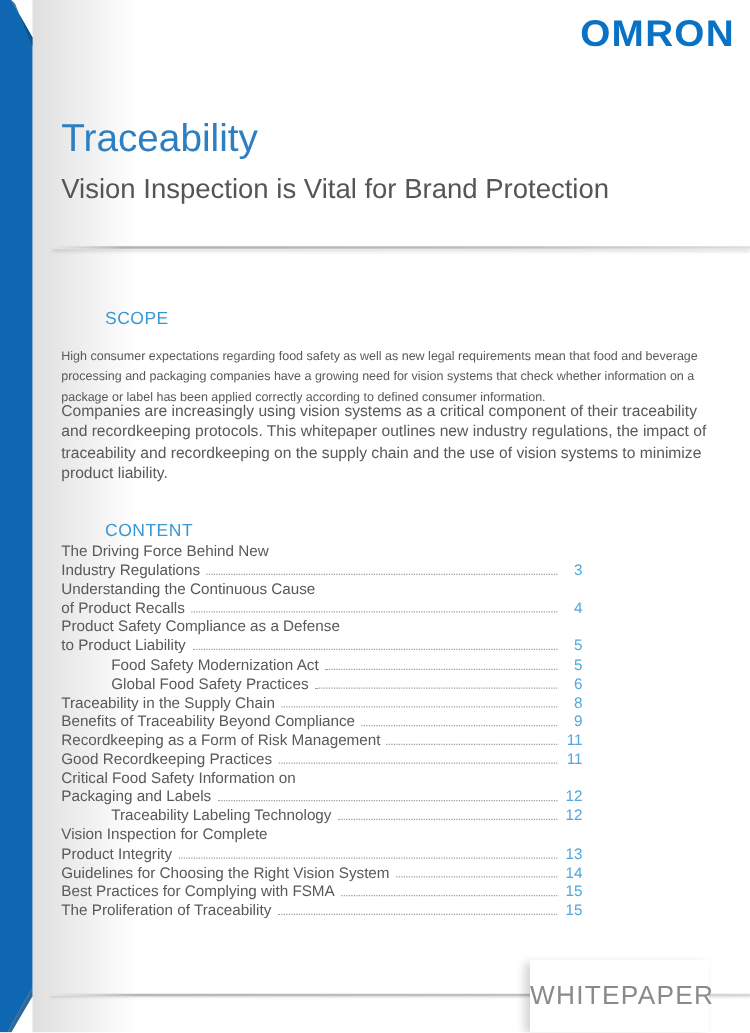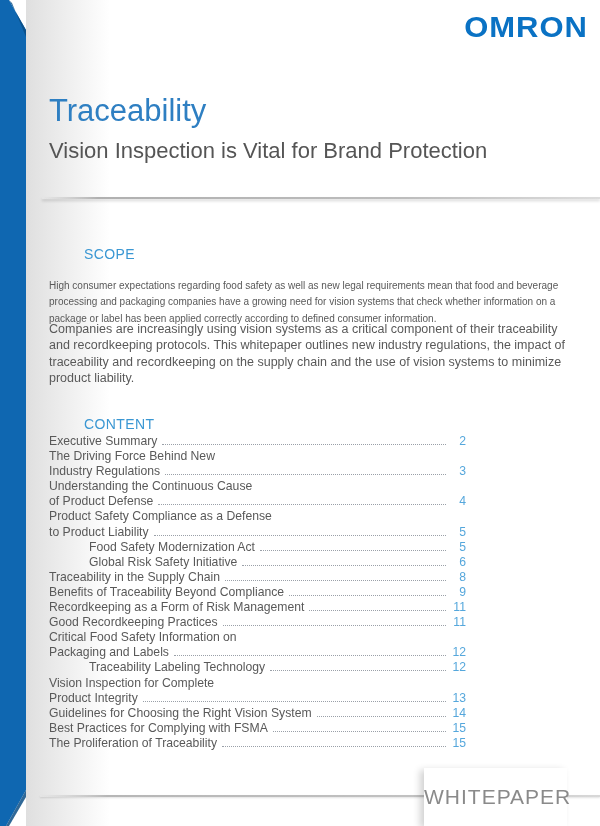--- a/index.html
+++ b/index.html
@@ -76,55 +76,50 @@
 
   <div class="divider-top"></div>
 
   <div class="section-heading scope-heading">SCOPE</div>
   <p class="scope-p1">High consumer expectations regarding food safety as well as new legal requirements mean that food and beverage processing and packaging companies have a growing need for vision systems that check whether information on a package or label has been applied correctly according to defined consumer information.</p>
   <p class="scope-p2">Companies are increasingly using vision systems as a critical component of their traceability and recordkeeping protocols. This whitepaper outlines new industry regulations, the impact of traceability and recordkeeping on the supply chain and the use of vision systems to minimize product liability.</p>
 
   <div class="section-heading content-heading">CONTENT</div>
   <div class="toc">
       <div class="toc-row">
-        <span class="toc-label">Executive Summary</span>
-        <span class="toc-dots"></span>
-        <span class="toc-page">2</span>
-      </div>
-      <div class="toc-row">
         <span class="toc-label">The Driving Force Behind New</span>
       </div>
       <div class="toc-row">
         <span class="toc-label">Industry Regulations</span>
         <span class="toc-dots"></span>
         <span class="toc-page">3</span>
       </div>
       <div class="toc-row">
         <span class="toc-label">Understanding the Continuous Cause</span>
       </div>
       <div class="toc-row">
-        <span class="toc-label">of Product Defense</span>
+        <span class="toc-label">of Product Recalls</span>
         <span class="toc-dots"></span>
         <span class="toc-page">4</span>
       </div>
       <div class="toc-row">
         <span class="toc-label">Product Safety Compliance as a Defense</span>
       </div>
       <div class="toc-row">
         <span class="toc-label">to Product Liability</span>
         <span class="toc-dots"></span>
         <span class="toc-page">5</span>
       </div>
       <div class="toc-row indent">
         <span class="toc-label">Food Safety Modernization Act</span>
         <span class="toc-dots"></span>
         <span class="toc-page">5</span>
       </div>
       <div class="toc-row indent">
-        <span class="toc-label">Global Risk Safety Initiative</span>
+        <span class="toc-label">Global Food Safety Practices</span>
         <span class="toc-dots"></span>
         <span class="toc-page">6</span>
       </div>
       <div class="toc-row">
         <span class="toc-label">Traceability in the Supply Chain</span>
         <span class="toc-dots"></span>
         <span class="toc-page">8</span>
       </div>
       <div class="toc-row">
         <span class="toc-label">Benefits of Traceability Beyond Compliance</span>

